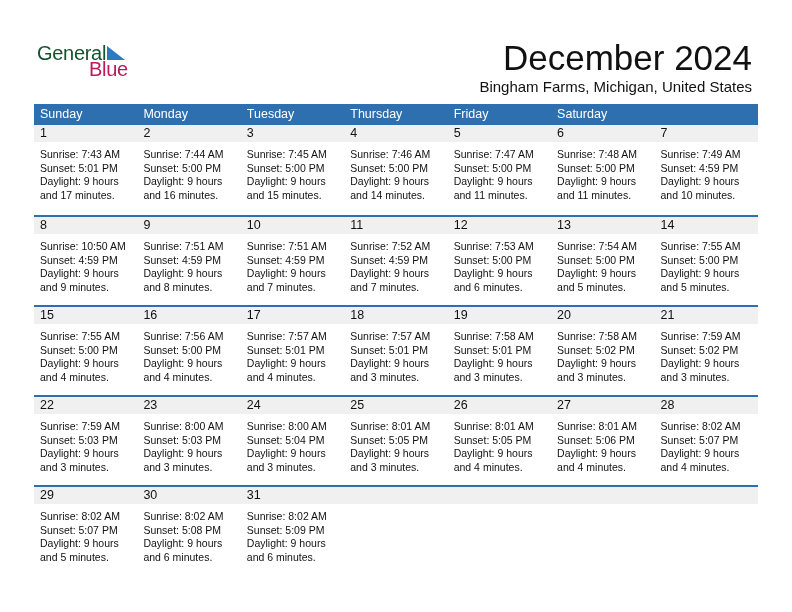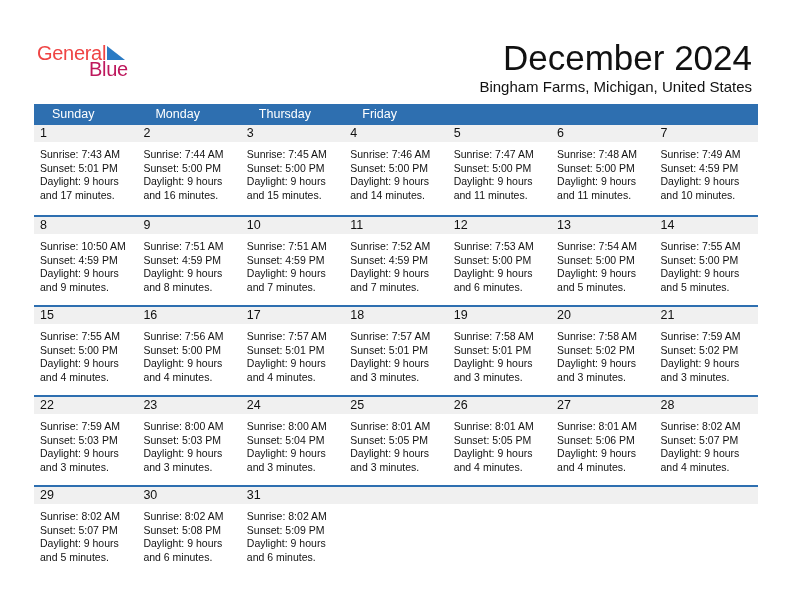--- a/index.html
+++ b/index.html
@@ -1,27 +1,27 @@
 <!DOCTYPE html>
 <html><head>
 <meta charset="utf-8">
 <style>
   html, body { margin:0; padding:0; background:#ffffff; }
   body { width:792px; height:612px; position:relative; overflow:hidden;
          font-family:"Liberation Sans", "DejaVu Sans", sans-serif; color:#111; }
   .logo { position:absolute; left:37px; top:42px; width:100px; height:40px; }
-  .logo .general { position:absolute; left:0; top:0; font-size:20px; color:#ef4444; letter-spacing:-0.3px; }
+  .logo .general { position:absolute; left:0; top:0; font-size:20px; color:#14532d; letter-spacing:-0.3px; }
   .logo .blue { position:absolute; left:52px; top:16px; font-size:20px; color:#be185d; letter-spacing:-0.3px; }
   .logo .tri { position:absolute; left:70px; top:4px; width:0; height:0;
                border-bottom:14px solid #2a7bc4; border-left:0 solid transparent; border-right:18px solid transparent; }
   .title { position:absolute; right:40px; top:38px; font-size:35px; color:#111; text-align:right; }
   .subtitle { position:absolute; right:40px; top:78px; font-size:15px; color:#111; text-align:right; }
   .cal { position:absolute; left:34px; top:104px; width:724px; border-collapse:collapse; table-layout:fixed; }
   .head-row { display:flex; height:21px; background:#2e6fb0; }
-  .head-cell { width:103.43px; color:#ffffff; font-size:12.5px; line-height:21px; padding-left:18px; box-sizing:border-box; }
+  .head-cell { width:103.43px; color:#ffffff; font-size:12.5px; line-height:21px; padding-left:6px; box-sizing:border-box; }
   .week { position:relative; height:90px; border-top:2px solid #2e6fb0; box-sizing:border-box; }
   .week.first { border-top:none; height:90px; }
   .strip { display:flex; height:17px; background:#f0f0f0; }
   .daynum { width:103.43px; box-sizing:border-box; padding-left:6px; font-size:12.5px; line-height:17px; color:#111; }
   .details { display:flex; }
   .dcell { width:103.43px; box-sizing:border-box; padding-left:6px; padding-top:6px; font-size:10.5px; line-height:13.6px; color:#111; white-space:nowrap; }
   .dcell span { display:block; }
 </style>
 </head>
 <body>
@@ -32,22 +32,24 @@
   <span class="blue">Blue</span>
 </div>
 
 <div class="title">December 2024</div>
 <div class="subtitle">Bingham Farms, Michigan, United States</div>
 
 <div class="cal">
   <div class="head-row" id="head-row">
       <div class="head-cell">Sunday</div>
       <div class="head-cell">Monday</div>
+      <div class="head-cell">Tuesday</div>
       <div class="head-cell">Thursday</div>
       <div class="head-cell">Friday</div>
+      <div class="head-cell">Saturday</div>
     </div>
   <div id="weeks">
       <div class="week first">
         <div class="strip">
           <div class="daynum">1</div>
           <div class="daynum">2</div>
           <div class="daynum">3</div>
           <div class="daynum">4</div>
           <div class="daynum">5</div>
           <div class="daynum">6</div>

